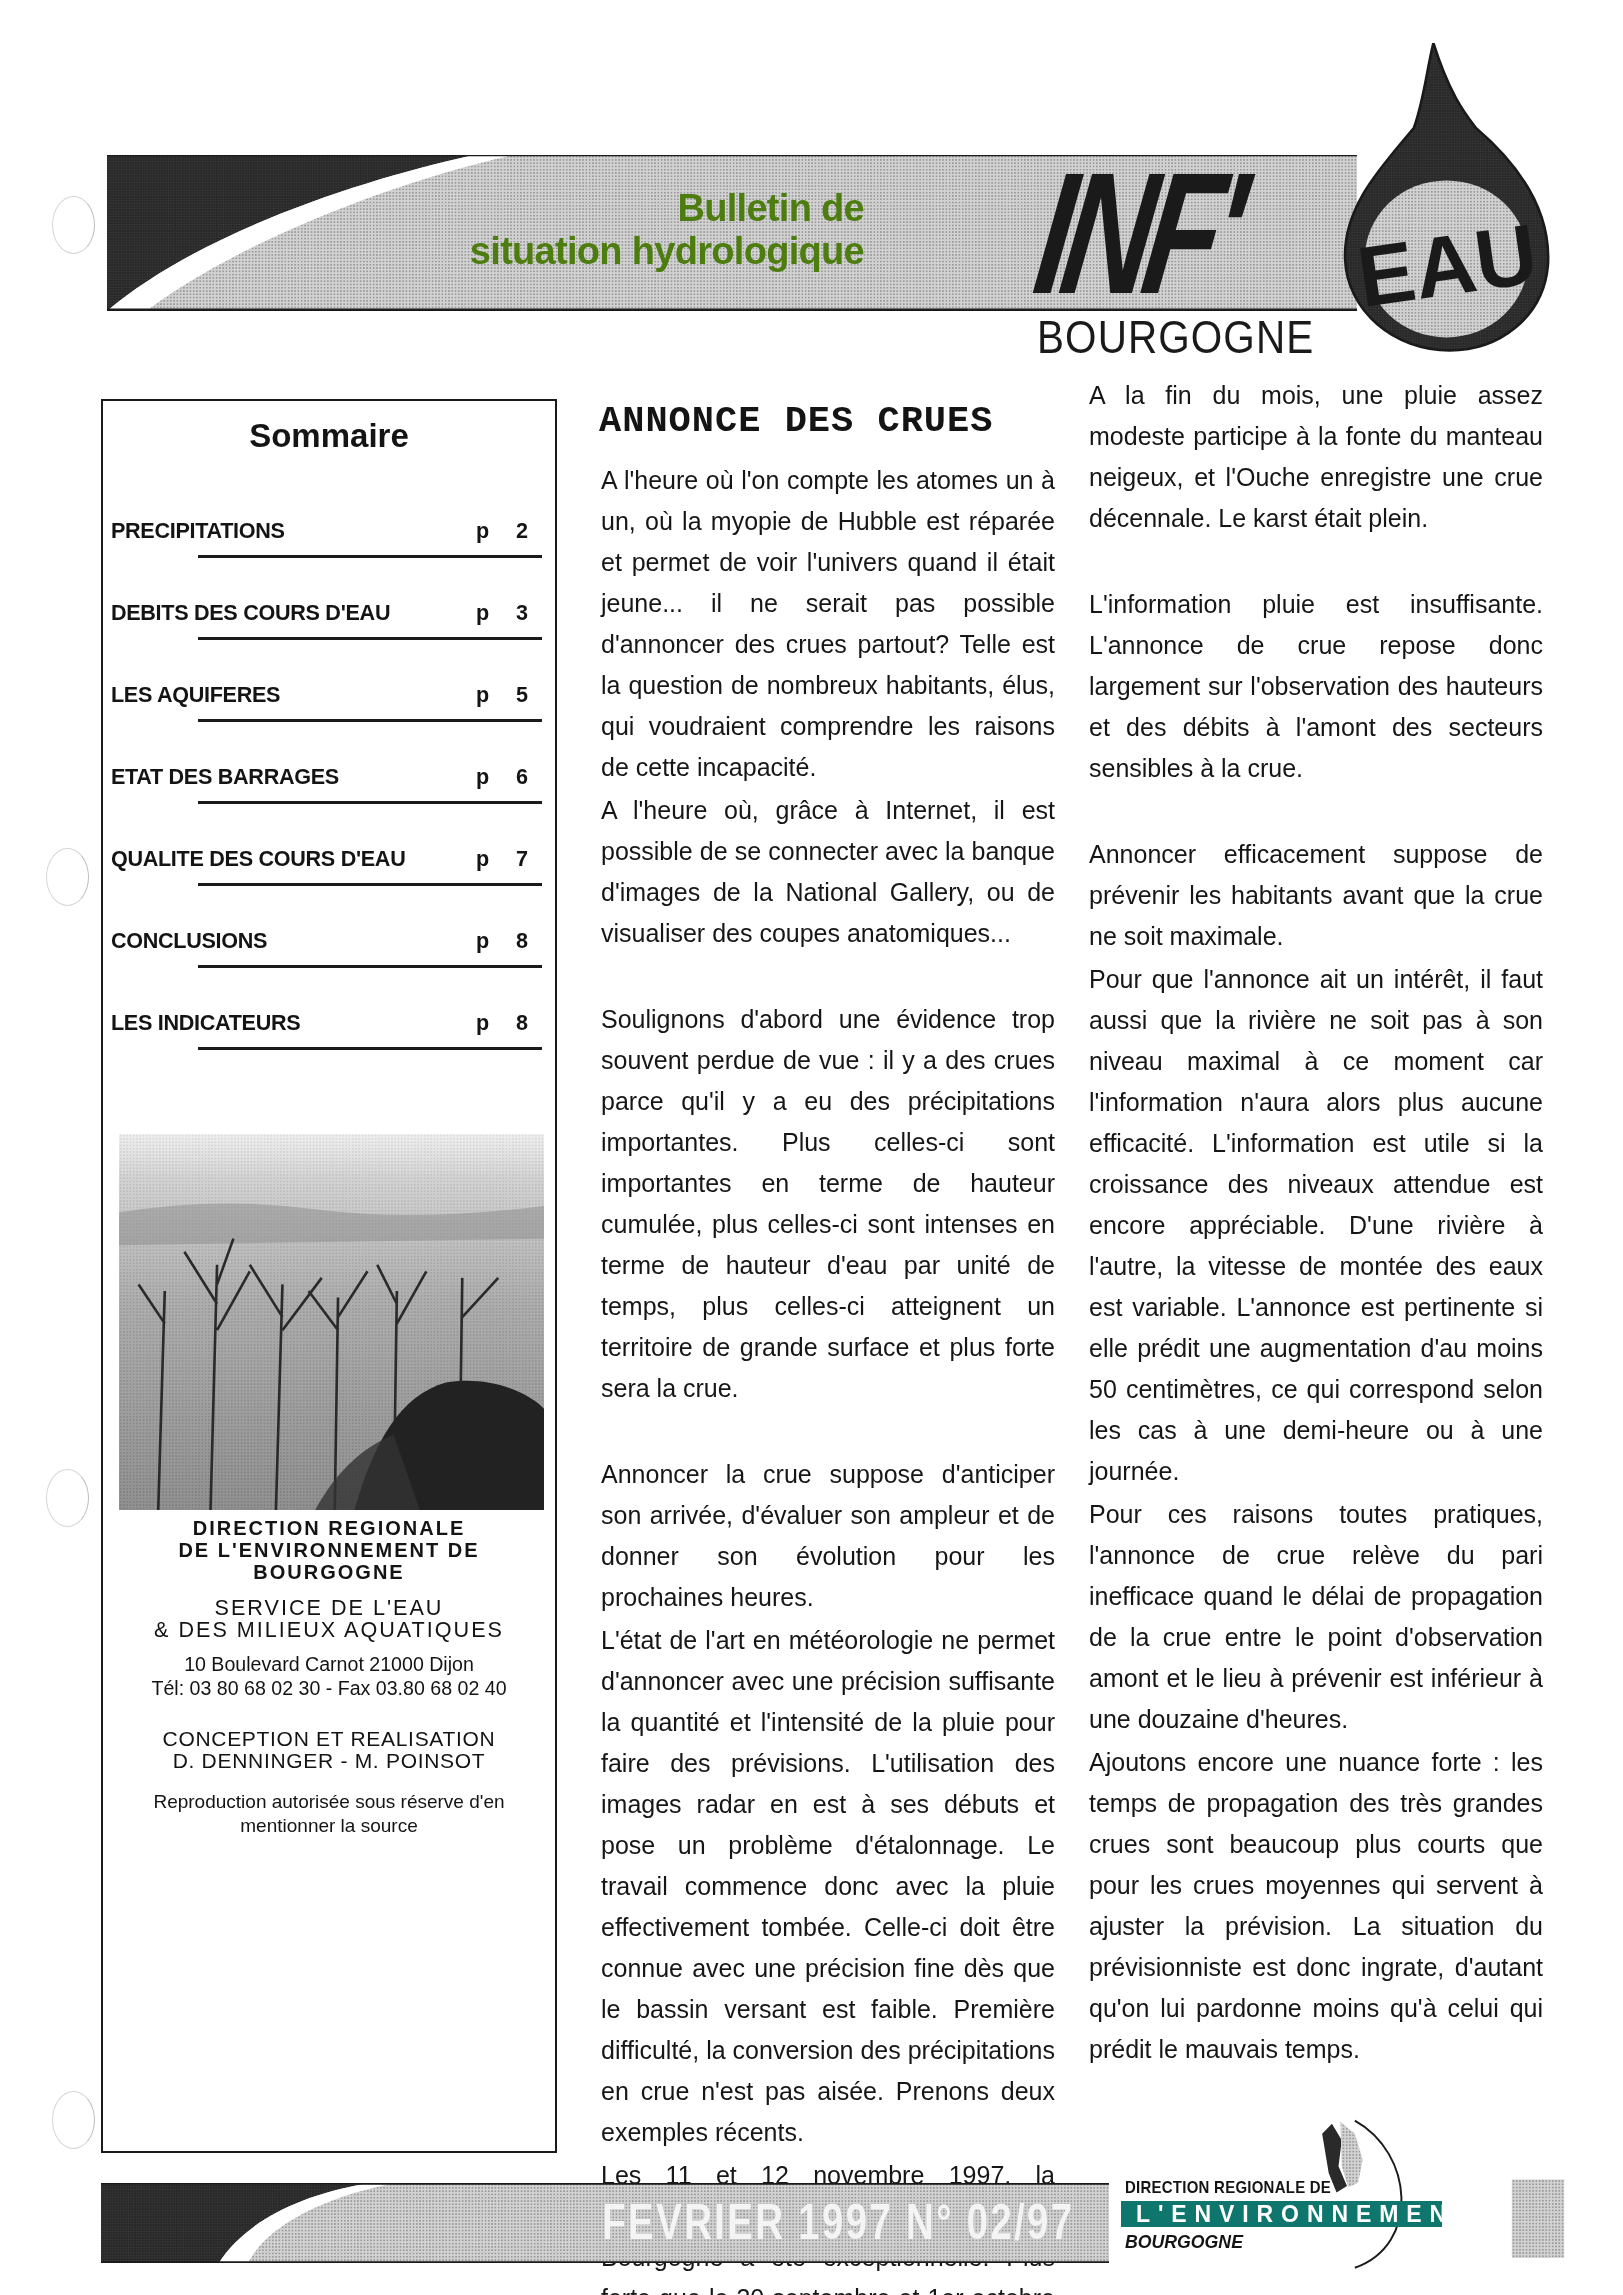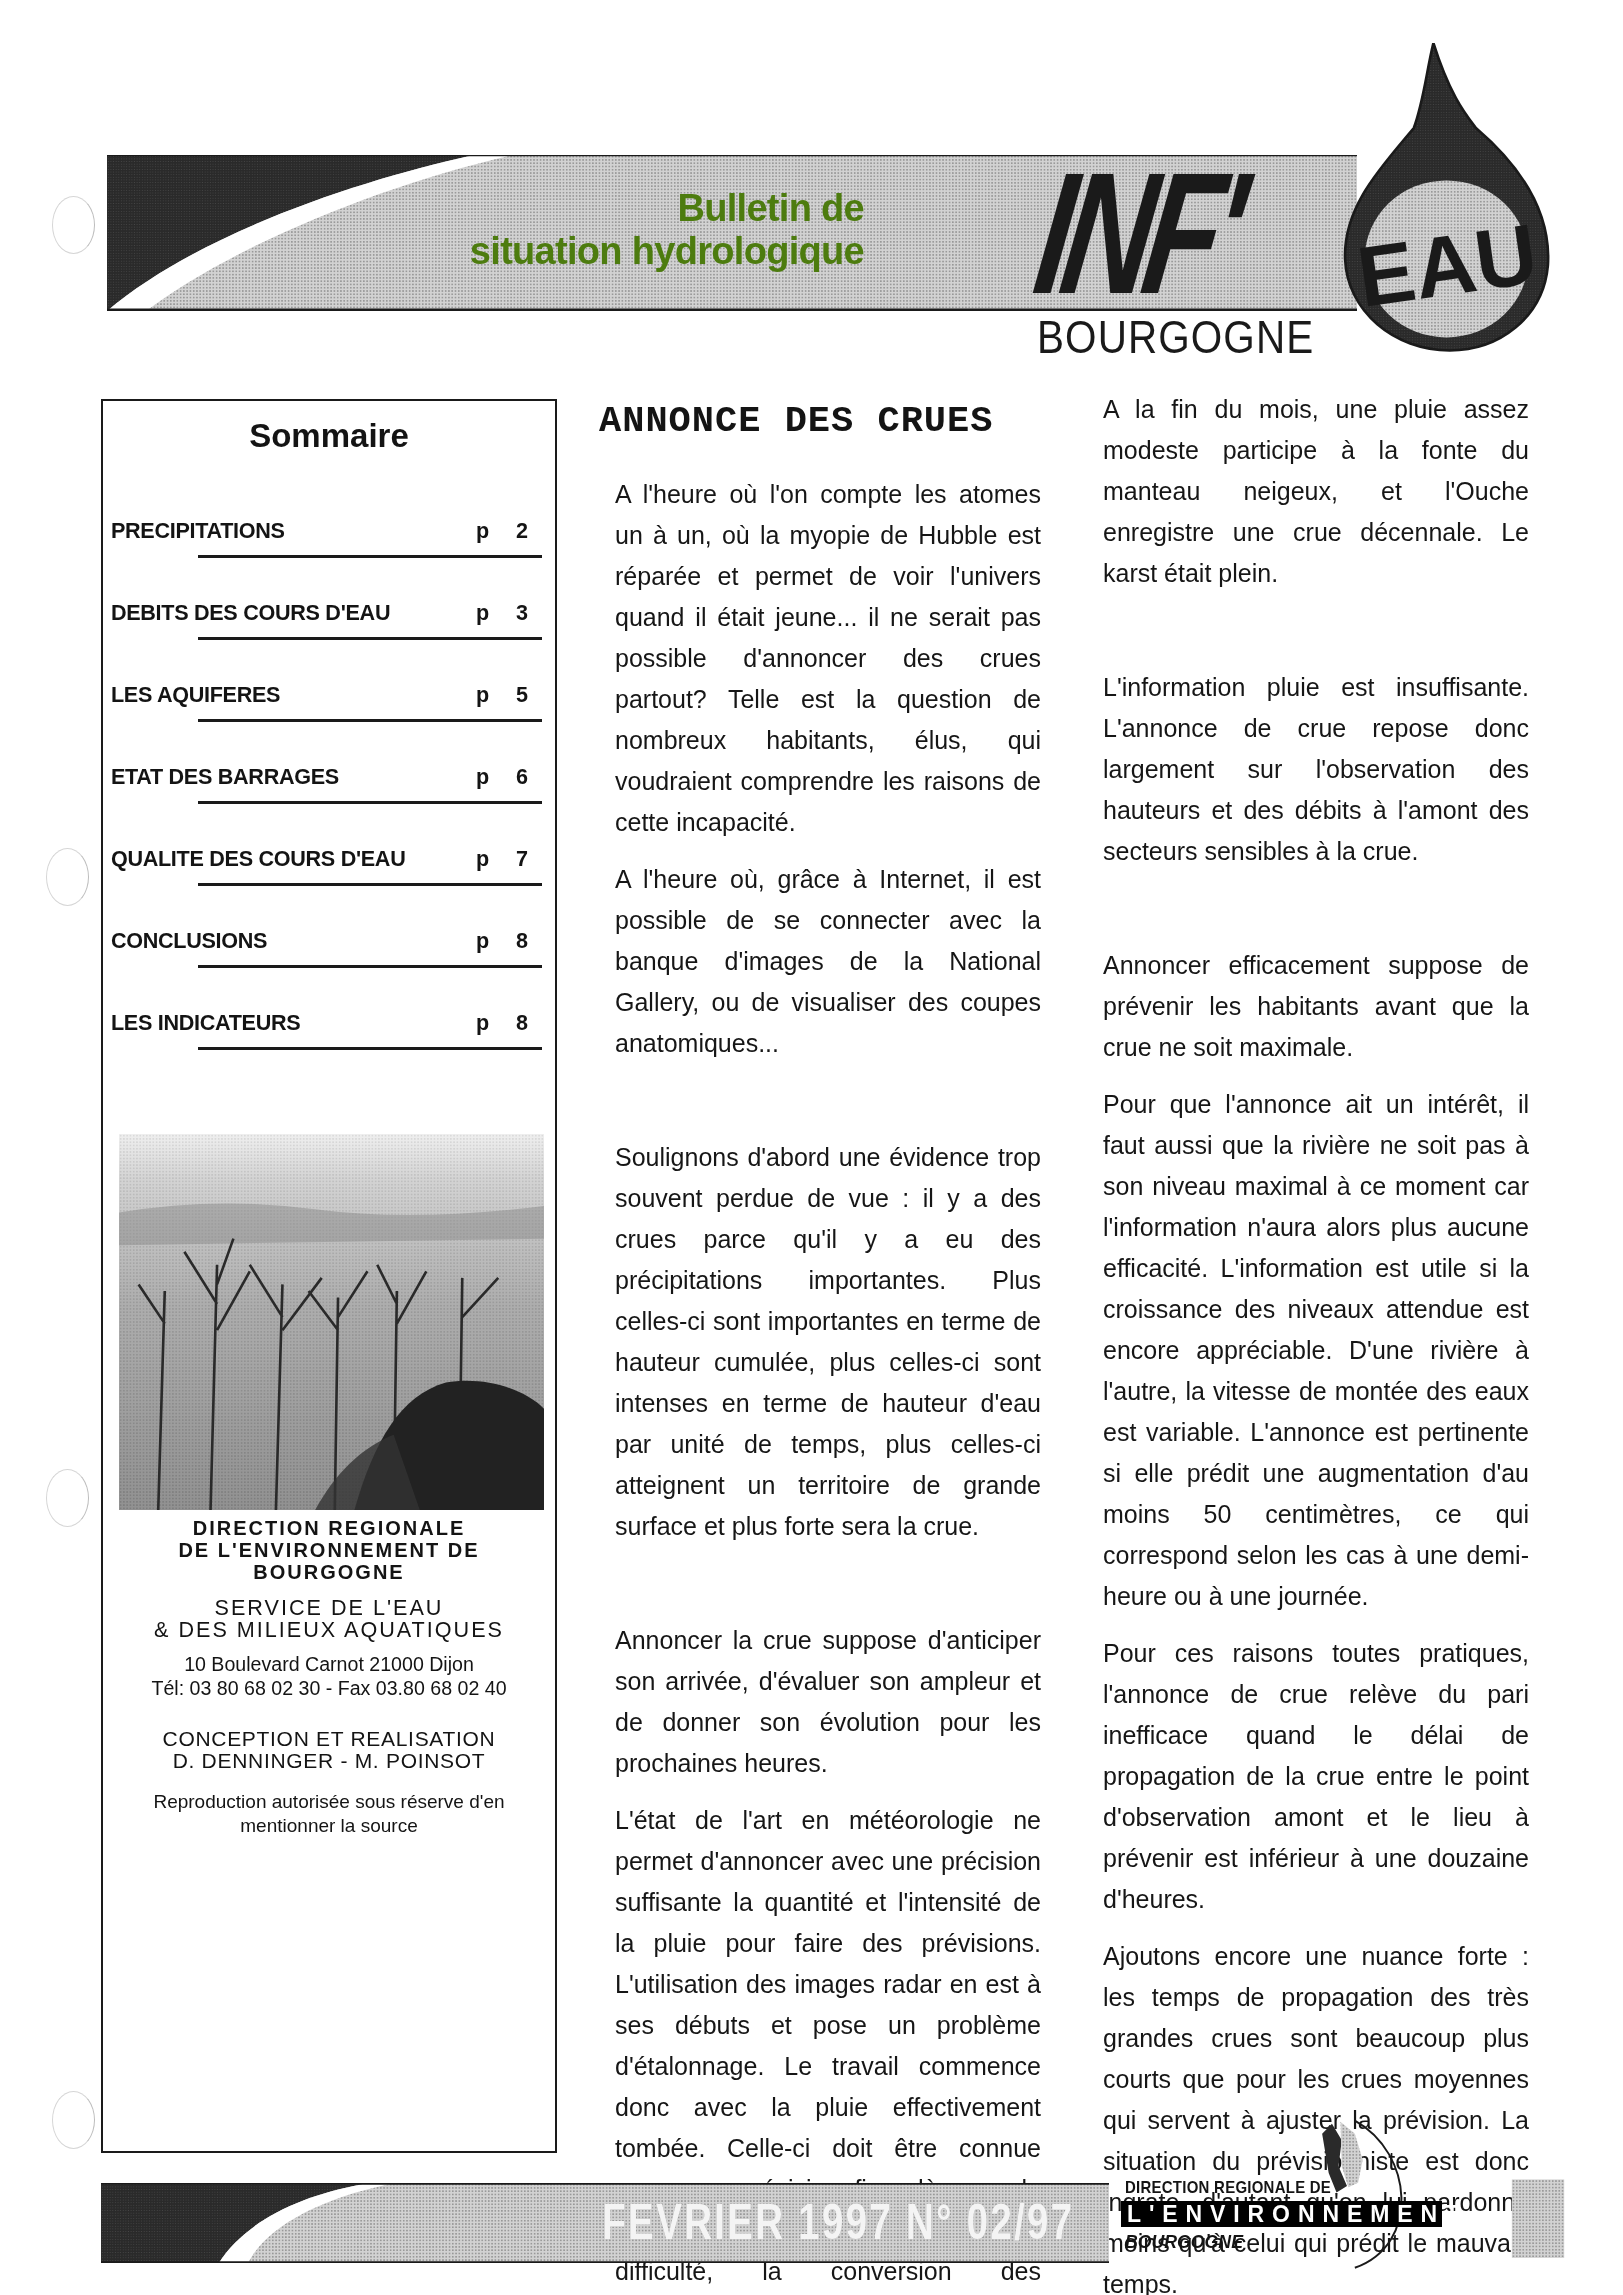--- a/index.html
+++ b/index.html
@@ -31,31 +31,31 @@
   .org-bold { font-size:20px; font-weight:bold; letter-spacing:2px; line-height:22px; }
   .org-serv { font-size:21.6px; letter-spacing:2px; line-height:22px; margin-top:14.4px; }
   .org-addr { font-size:19.6px; line-height:23.6px; margin-top:11.8px; }
   .org-conc { font-size:21px; line-height:22px; margin-top:27.5px; letter-spacing:0.7px; }
   .org-repro { font-size:19px; line-height:23.6px; margin-top:18.3px; }
 
   
   .col { font-size:25px; line-height:41px; text-align:justify; color:#161616; }
   .col-mid { left:599px; top:419px; width:458px; }
   .col-right { left:1087px; top:373px; width:458px; }
-  .col p { margin:16px; }
+  .col p { margin:2px; }
   .gap { height:41px; }
   .article-title { left:599px; top:398px; width:458px; font-size:37px; font-weight:bold; letter-spacing:1px; line-height:46px;font-family:Liberation Mono, monospace; }
   b { font-weight:normal; }
 
   
   .ftr-band { left:101px; top:2183px; width:1008px; height:80px; }
   .ftr-text { left:602px; top:2196px; font-size:50px; font-weight:bold; color:#f4f4f4; letter-spacing:2.6px; transform:scaleX(0.78); transform-origin:left top; line-height:52px; text-shadow:0 0 0.7px #999; }
   .ftr-logo { left:1106px; top:2114px; width:465px; height:157px; }
   .dre1 { left:1125px; top:2178px; font-size:17px; font-weight:bold; letter-spacing:0.3px; transform:scaleX(0.88); transform-origin:left top; }
-  .dre2 { left:1121px; top:2201px; width:321px; height:26px; background:#000000; color:#fff; font-size:23px; font-weight:bold; letter-spacing:7.9px; line-height:26px; padding-left:6px; box-sizing:border-box; }
+  .dre2 { left:1121px; top:2201px; width:321px; height:26px; background:#0f766e; color:#fff; font-size:23px; font-weight:bold; letter-spacing:7.9px; line-height:26px; padding-left:15px; box-sizing:border-box; }
   .dre3 { left:1125px; top:2232px; font-size:17.7px; font-style:italic; font-weight:bold; }
 </style>
 </head>
 <body>
 
 <svg width="0" height="0" style="position:absolute">
   <defs>
     <pattern id="dots" width="5" height="5" patternUnits="userSpaceOnUse">
       <rect width="5" height="5" fill="#d2d2d2"></rect>
       <circle cx="2.5" cy="2.5" r="1.3" fill="#8a8a8a"></circle>

